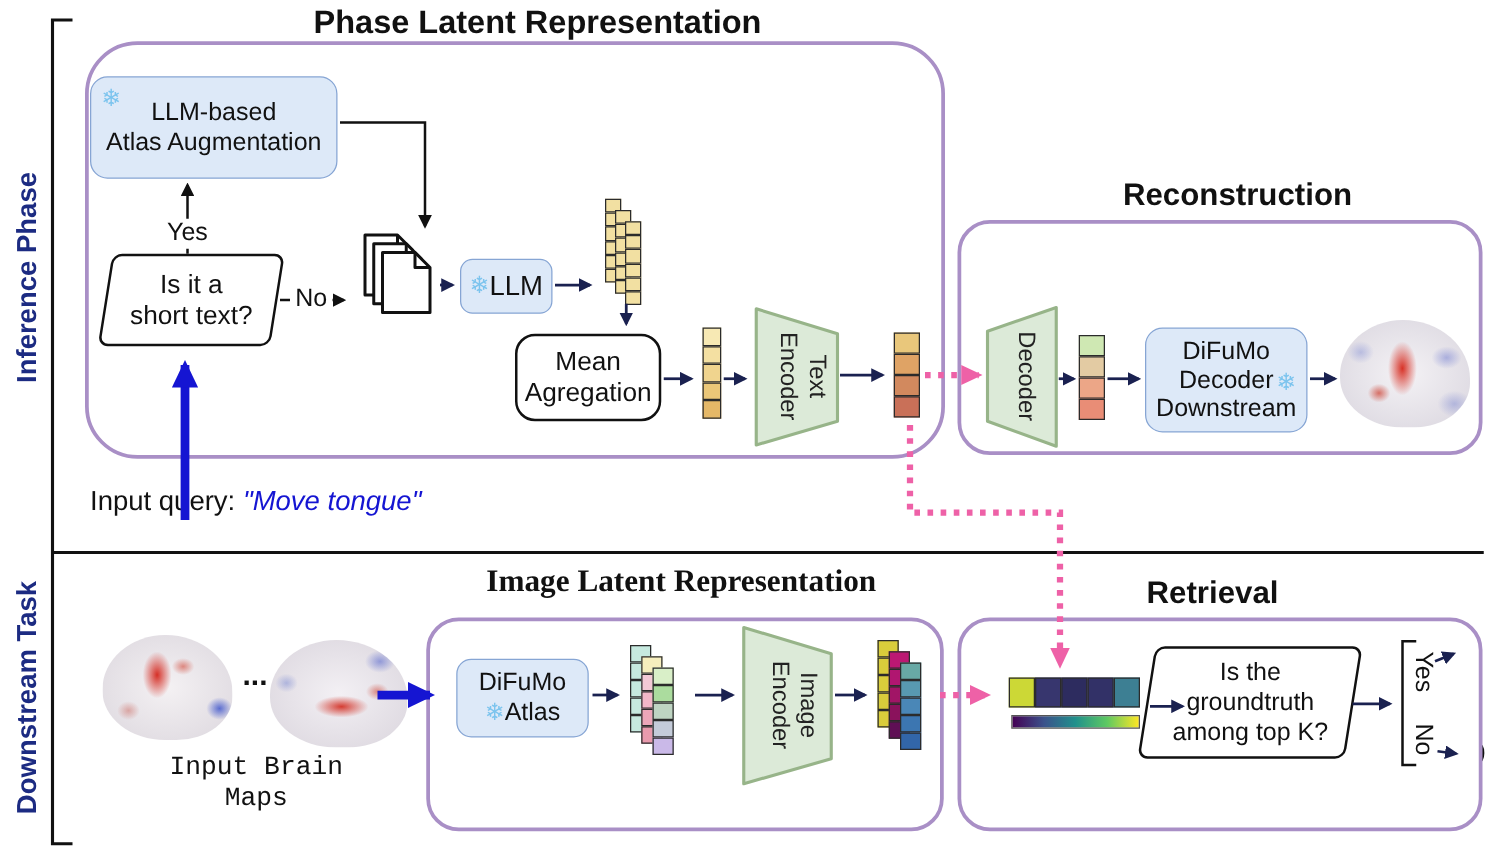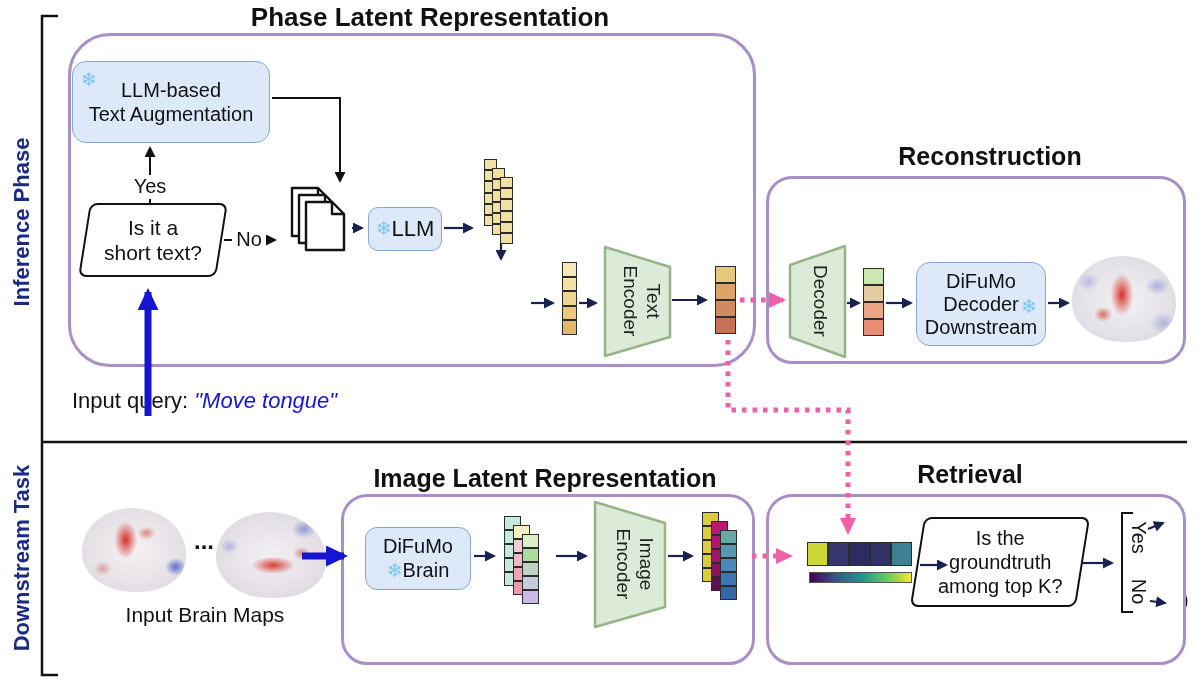--- a/index.html
+++ b/index.html
@@ -42,30 +42,30 @@
 
 <div id="canvas">
 
   <div class="pbox z2" style="left:68px;top:33px;width:688px;height:334px;border-radius:42px;"></div>
   <div class="pbox z2" style="left:766px;top:176px;width:420px;height:188px;border-radius:26px;"></div>
   <div class="pbox z2" style="left:341px;top:494px;width:414px;height:171px;border-radius:26px;"></div>
   <div class="pbox z2" style="left:766px;top:494px;width:420px;height:171px;border-radius:26px;"></div>
 
   <div class="title" style="left:230px;top:2px;width:400px;font-size:26px;">Phase Latent Representation</div>
   <div class="title" style="left:830px;top:142px;width:320px;">Reconstruction</div>
-  <div class="title" style="left:345px;top:464px;width:400px;">Image Latent Representation</div>
+  <div class="title" style="left:345px;top:452px;width:400px;font-family:Liberation Serif, serif;">Image Latent Representation</div>
   <div class="title" style="left:810px;top:460px;width:320px;">Retrieval</div>
 
   <div class="side-label" style="left:-186px;top:207px;">Inference Phase</div>
   <div class="side-label" style="left:-186px;top:543px;">Downstream Task</div>
 
   <div class="bluebox z2" style="left:72px;top:61px;width:198px;height:82px;border-radius:14px;">
     <span class="snow abs" style="left:8px;top:6px;">❄</span>
     <span>LLM-based</span>
-    <span>Text Augmentation</span>
+    <span>Atlas Augmentation</span>
   </div>
 
   <div class="lbl z6" style="left:128px;top:174px;width:44px;font-size:20px;">Yes</div>
 
   <div class="whitebox para z2" style="left:84px;top:203px;width:138px;height:74px;transform:skewX(-9deg);">
     <div style="transform:skewX(9deg);">
       <span style="display:block;">Is it a</span>
       <span style="display:block;">short text?</span>
     </div>
   </div>
@@ -113,20 +113,24 @@
     <div class="col" style="left:16px;top:18px;">
         <div class="vcell" style="background: rgb(242, 224, 162);"></div>
         <div class="vcell" style="background: rgb(242, 224, 162);"></div>
         <div class="vcell" style="background: rgb(242, 224, 162);"></div>
         <div class="vcell" style="background: rgb(242, 224, 162);"></div>
         <div class="vcell" style="background: rgb(242, 224, 162);"></div>
         <div class="vcell" style="background: rgb(242, 224, 162);"></div>
       </div>
   </div>
 
+  <div class="whitebox z2" style="left:412px;top:267px;width:117px;height:70px;border-radius:16px;">
+    <span>Mean</span>
+    <span>Agregation</span>
+  </div>
 
   <div class="vec vec-mean z4" style="left:562px;top:262px;">
       <div class="vcell" style="background: rgb(247, 233, 180);"></div>
       <div class="vcell" style="background: rgb(244, 224, 162);"></div>
       <div class="vcell" style="background: rgb(240, 212, 142);"></div>
       <div class="vcell" style="background: rgb(235, 199, 120);"></div>
       <div class="vcell" style="background: rgb(229, 184, 103);"></div>
     </div>
 
   <div class="trap-lbl rot90 z6" style="left:582px;top:273px;width:110px;height:56px;">
@@ -190,25 +194,25 @@
          radial-gradient(ellipse 12px 10px at 20% 72%, rgba(200,90,80,0.45), rgba(200,90,80,0) 75%),
          radial-gradient(#f4f1f3, #dcd7de);"></div>
   <div class="lbl" style="left:186px;top:528px;width:36px;font-size:24px;font-weight:bold;">...</div>
   <div class="brain z4" style="left:216px;top:512px;width:110px;height:86px;
        background:
          radial-gradient(ellipse 30px 12px at 52% 62%, rgba(210,42,30,0.9), rgba(210,42,30,0) 72%),
          radial-gradient(ellipse 12px 9px at 78% 48%, rgba(205,60,45,0.55), rgba(205,60,45,0) 75%),
          radial-gradient(ellipse 16px 12px at 80% 20%, rgba(90,105,205,0.6), rgba(90,105,205,0) 75%),
          radial-gradient(ellipse 12px 10px at 12% 40%, rgba(120,135,210,0.5), rgba(120,135,210,0) 75%),
          radial-gradient(#f3f0f4, #dad5dd);"></div>
-  <div class="lbl" style="left:110px;top:602px;width:190px;">Input Brain Maps</div>
+  <div class="lbl" style="left:110px;top:602px;width:190px;font-family:Liberation Mono, monospace;">Input Brain Maps</div>
 
   <div class="bluebox z2" style="left:365px;top:527px;width:106px;height:63px;border-radius:12px;">
     <span>DiFuMo</span>
-    <span><span class="snow">❄</span><span>Brain</span></span>
+    <span><span class="snow">❄</span><span>Atlas</span></span>
   </div>
 
   <div class="stack stack-big z4" style="left:504px;top:516px;width:54px;height:92px;">
     <div class="col" style="left:0;top:0;">
         <div class="vcell" style="background: rgb(198, 233, 223);"></div>
         <div class="vcell" style="background: rgb(198, 233, 223);"></div>
         <div class="vcell" style="background: rgb(198, 233, 223);"></div>
         <div class="vcell" style="background: rgb(198, 233, 223);"></div>
         <div class="vcell" style="background: rgb(198, 233, 223);"></div>
       </div>

